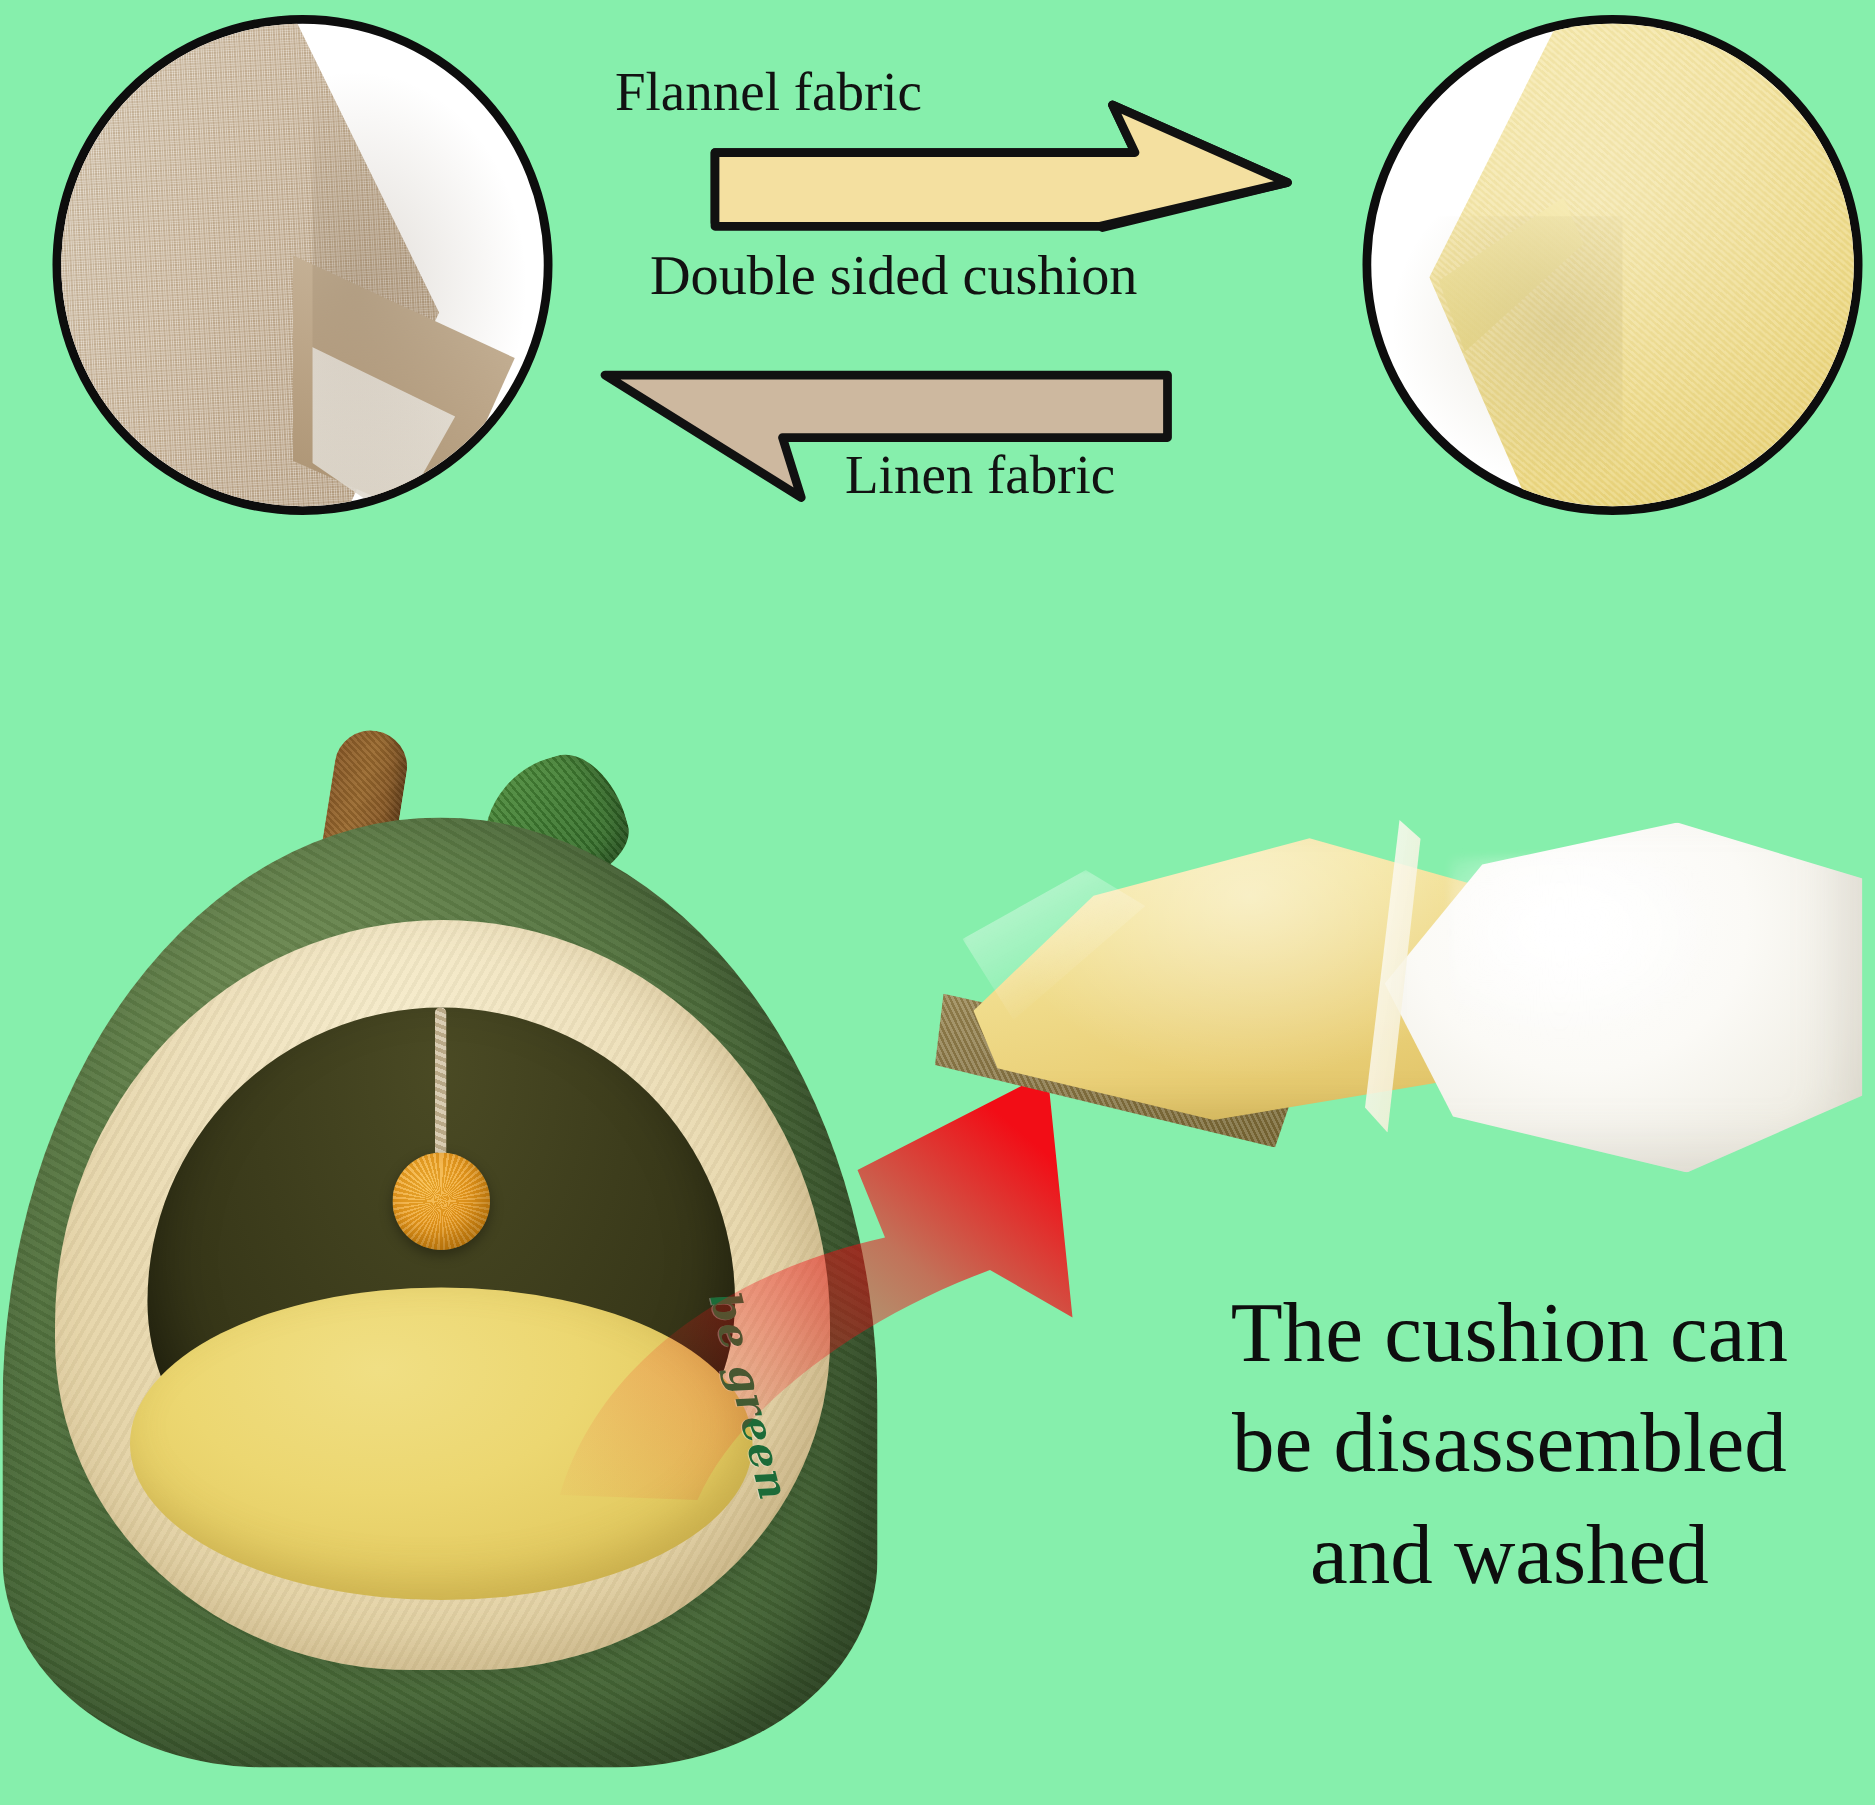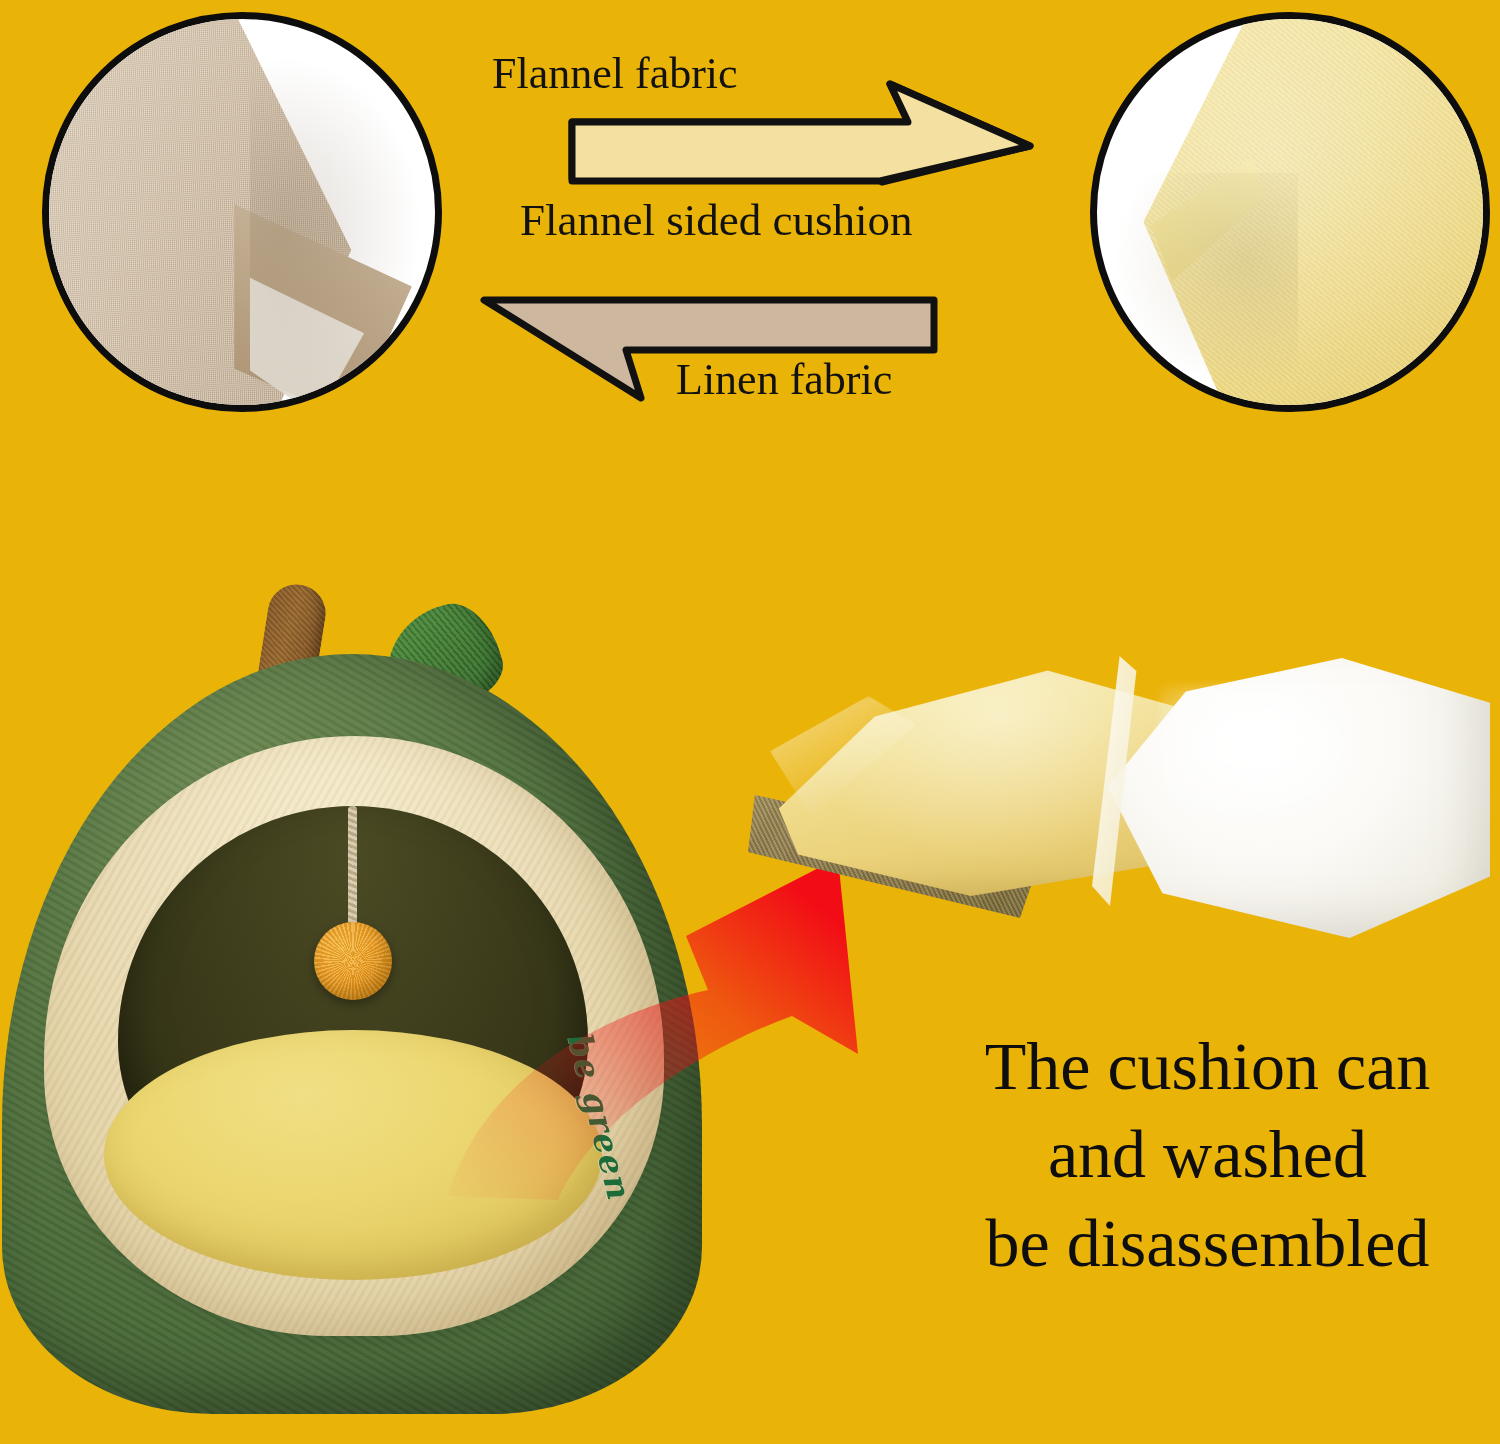--- a/index.html
+++ b/index.html
@@ -7,21 +7,21 @@
     padding: 0;
     background: #ffffff;
   }
   body {
     font-family: "Liberation Serif", serif;
   }
   #canvas {
     position: relative;
     width: 1500px;
     height: 1444px;
-    background: #eab308;
+    background: #86efac;
     overflow: hidden;
   }
 
   
   .swatch-circle {
     position: absolute;
     border-radius: 50%;
     border: 7px solid #0d0d0d;
     overflow: hidden;
     background: #ffffff;
@@ -378,21 +378,21 @@
 
   <div class="ann-label" id="label-flannel">Flannel fabric</div>
 
   <div class="arrow-shape" style="left:560px; top:78px;">
     <svg width="480" height="110" viewBox="0 0 480 110">
       <polygon points="12,44 348,44 330,6 470,68 322,104 338,100 12,100" fill="#f4e0a0" stroke="#111111" stroke-width="7" stroke-linejoin="round"></polygon>
       <polygon points="12,44 348,44 330,6 470,68 320,103 12,103" fill="#f4e0a0" stroke="#111111" stroke-width="7" stroke-linejoin="round"></polygon>
     </svg>
   </div>
 
-  <div class="ann-label" id="label-double">Flannel sided cushion</div>
+  <div class="ann-label" id="label-double">Double sided cushion</div>
 
   <div class="arrow-shape" style="left:476px; top:286px;">
     <svg width="470" height="120" viewBox="0 0 470 120">
       <polygon points="8,14 458,14 458,64 150,64 165,112 8,14" fill="#cdb89f" stroke="#111111" stroke-width="7" stroke-linejoin="round"></polygon>
     </svg>
   </div>
 
   <div class="ann-label" id="label-linen">Linen fabric</div>
 
   <div id="bed">
@@ -427,17 +427,17 @@
     <div class="cu-linen-base"></div>
     <div class="cu-yellow-cover"></div>
     <div class="cu-cover-crease"></div>
     <div class="cu-white-fill"></div>
     <div class="cu-zip"></div>
     <div class="cu-fill-sheen"></div>
   </div>
 
   <div id="caption">
     <div>The cushion can</div>
+    <div>be disassembled</div>
     <div>and washed</div>
-    <div>be disassembled</div>
   </div>
 
 </div>
 
 </body></html>

